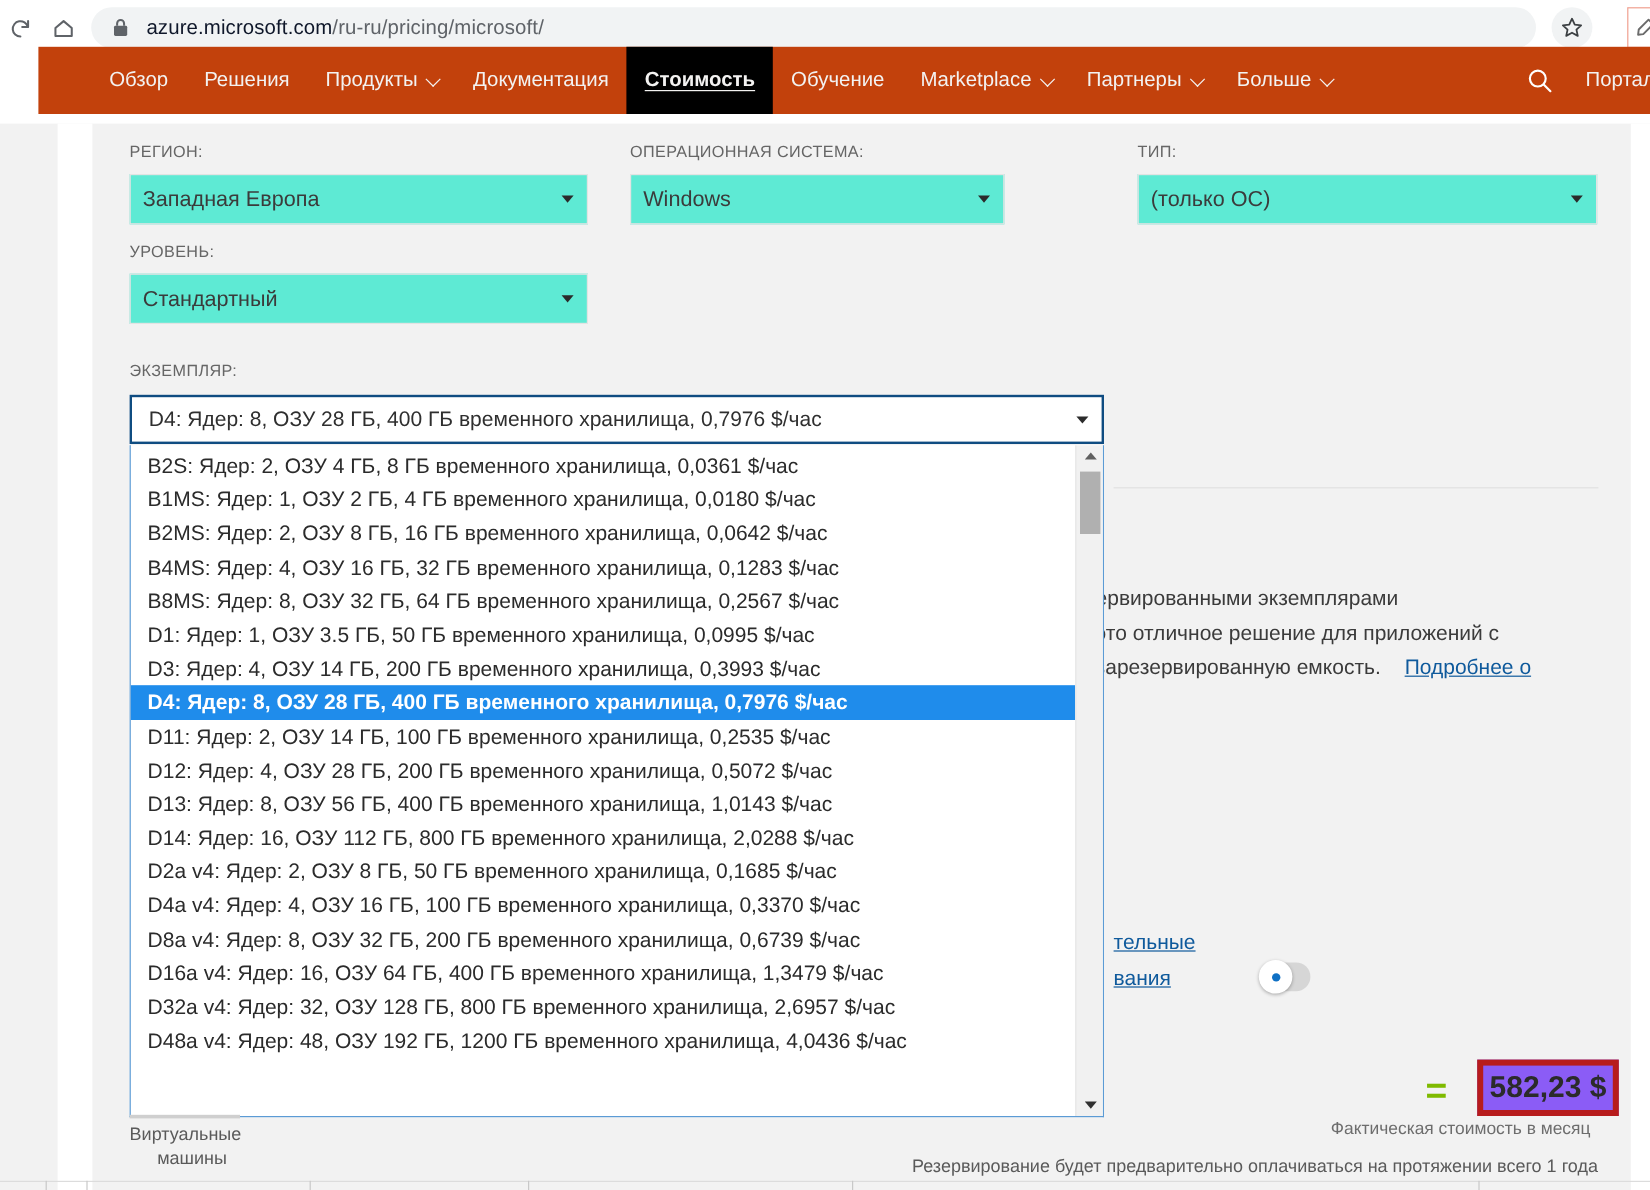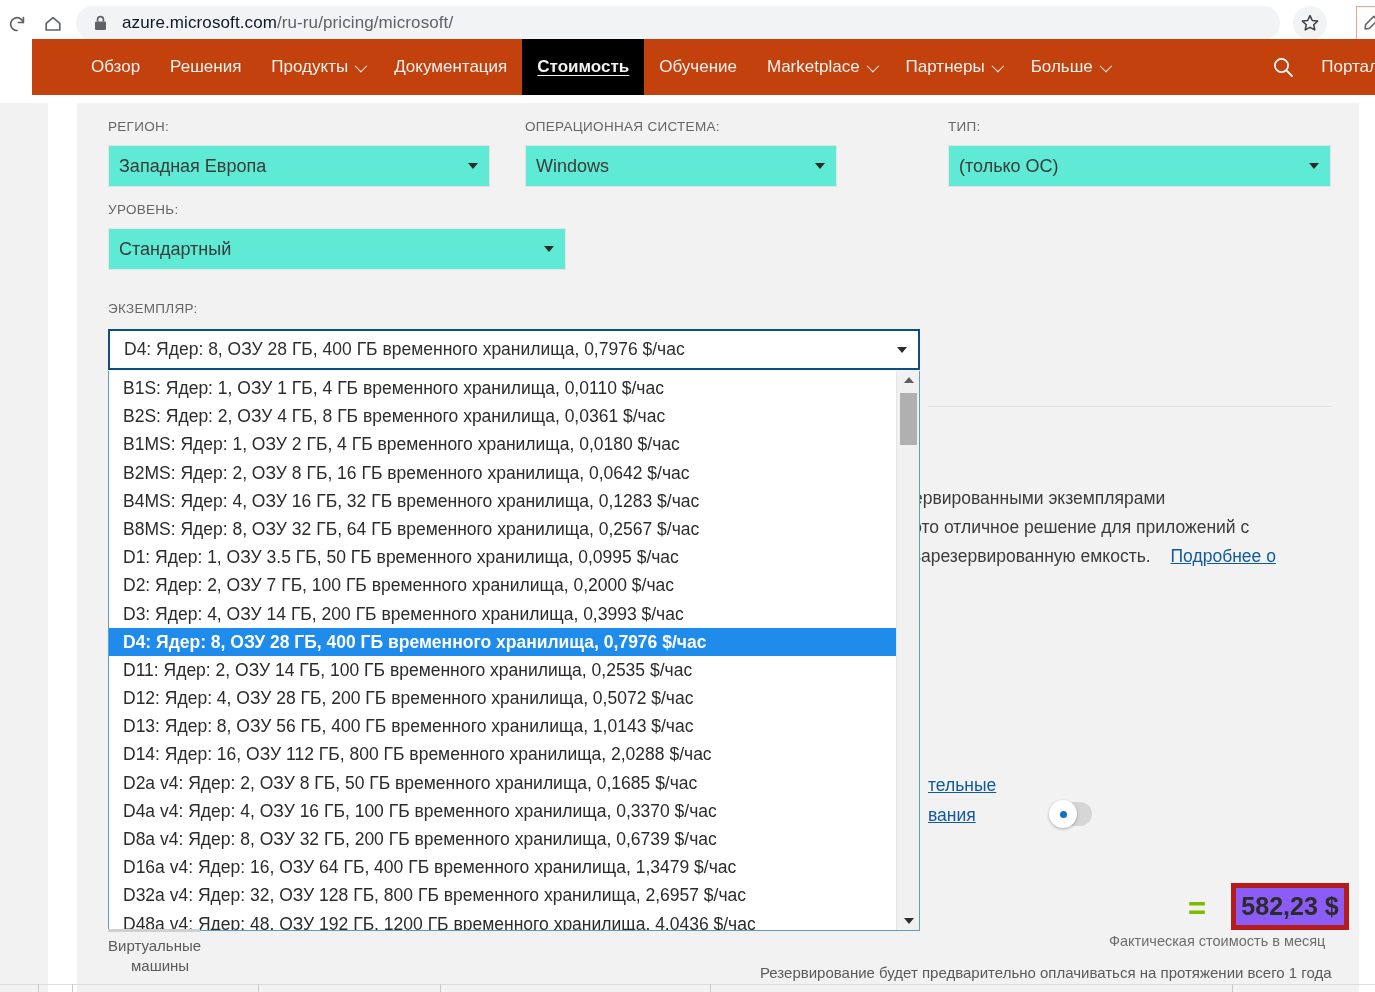--- a/index.html
+++ b/index.html
@@ -167,21 +167,21 @@
   #region-label { left: 108px; top: 119px; }
   #region-select { left: 108px; top: 145px; width: 382px; height: 42px; }
 
   #os-label { left: 525px; top: 119px; }
   #os-select { left: 525px; top: 145px; width: 312px; height: 42px; }
 
   #type-label { left: 948px; top: 119px; }
   #type-select { left: 948px; top: 145px; width: 383px; height: 42px; }
 
   #tier-label { left: 108px; top: 202px; }
-  #tier-select { left: 108px; top: 228px; width: 458px; height: 42px; }
+  #tier-select { left: 108px; top: 228px; width: 382px; height: 42px; }
 
   #instance-label { left: 108px; top: 301px; }
 
   
   #instance-combo {
     position: absolute;
     left: 108px; top: 329px;
     width: 812px; height: 41px;
     background: #ffffff;
     border: 2px solid #0f4c81;
@@ -502,28 +502,26 @@
 </div>
 
 <div class="field-label" id="instance-label">ЭКЗЕМПЛЯР:</div>
 <div id="instance-combo">
   <span>D4: Ядер: 8, ОЗУ 28 ГБ, 400 ГБ временного хранилища, 0,7976 $/час</span>
   <span class="select-caret"></span>
 </div>
 
 <div id="instance-listbox">
   <div id="listbox-options">
-      <div class="option-row">B1S: Ядер: 1, ОЗУ 1 ГБ, 4 ГБ временного хранилища, 0,0110 $/час</div>
       <div class="option-row">B2S: Ядер: 2, ОЗУ 4 ГБ, 8 ГБ временного хранилища, 0,0361 $/час</div>
       <div class="option-row">B1MS: Ядер: 1, ОЗУ 2 ГБ, 4 ГБ временного хранилища, 0,0180 $/час</div>
       <div class="option-row">B2MS: Ядер: 2, ОЗУ 8 ГБ, 16 ГБ временного хранилища, 0,0642 $/час</div>
       <div class="option-row">B4MS: Ядер: 4, ОЗУ 16 ГБ, 32 ГБ временного хранилища, 0,1283 $/час</div>
       <div class="option-row">B8MS: Ядер: 8, ОЗУ 32 ГБ, 64 ГБ временного хранилища, 0,2567 $/час</div>
       <div class="option-row">D1: Ядер: 1, ОЗУ 3.5 ГБ, 50 ГБ временного хранилища, 0,0995 $/час</div>
-      <div class="option-row">D2: Ядер: 2, ОЗУ 7 ГБ, 100 ГБ временного хранилища, 0,2000 $/час</div>
       <div class="option-row">D3: Ядер: 4, ОЗУ 14 ГБ, 200 ГБ временного хранилища, 0,3993 $/час</div>
       <div class="option-row selected">D4: Ядер: 8, ОЗУ 28 ГБ, 400 ГБ временного хранилища, 0,7976 $/час</div>
       <div class="option-row">D11: Ядер: 2, ОЗУ 14 ГБ, 100 ГБ временного хранилища, 0,2535 $/час</div>
       <div class="option-row">D12: Ядер: 4, ОЗУ 28 ГБ, 200 ГБ временного хранилища, 0,5072 $/час</div>
       <div class="option-row">D13: Ядер: 8, ОЗУ 56 ГБ, 400 ГБ временного хранилища, 1,0143 $/час</div>
       <div class="option-row">D14: Ядер: 16, ОЗУ 112 ГБ, 800 ГБ временного хранилища, 2,0288 $/час</div>
       <div class="option-row">D2a v4: Ядер: 2, ОЗУ 8 ГБ, 50 ГБ временного хранилища, 0,1685 $/час</div>
       <div class="option-row">D4a v4: Ядер: 4, ОЗУ 16 ГБ, 100 ГБ временного хранилища, 0,3370 $/час</div>
       <div class="option-row">D8a v4: Ядер: 8, ОЗУ 32 ГБ, 200 ГБ временного хранилища, 0,6739 $/час</div>
       <div class="option-row">D16a v4: Ядер: 16, ОЗУ 64 ГБ, 400 ГБ временного хранилища, 1,3479 $/час</div>

